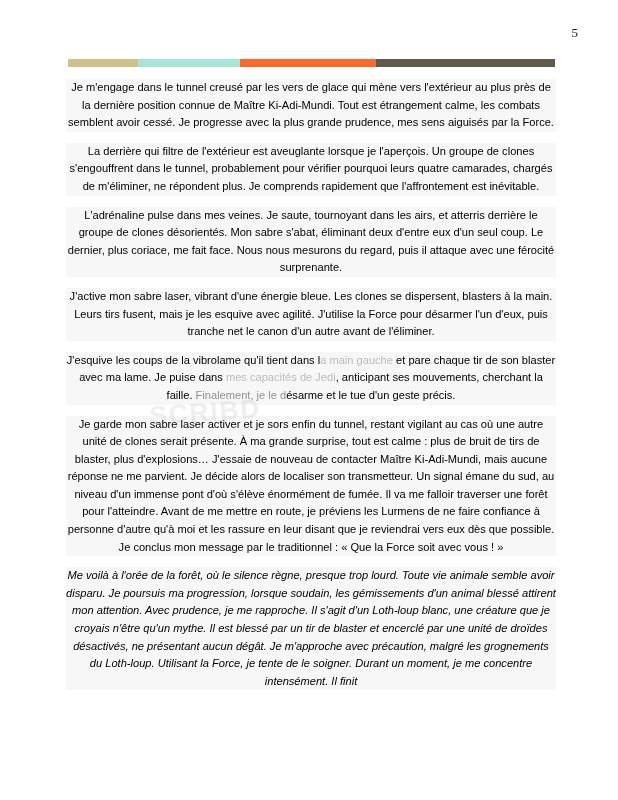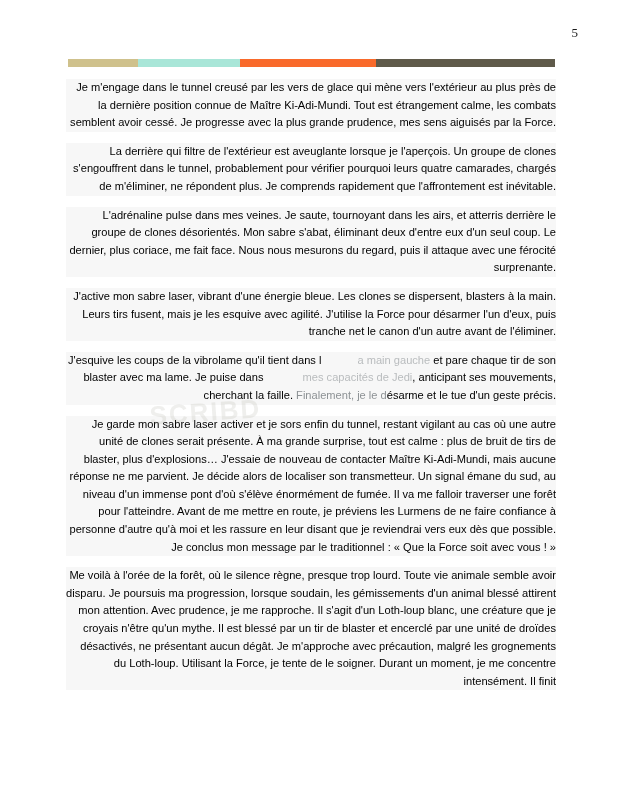--- a/index.html
+++ b/index.html
@@ -46,34 +46,34 @@
   .seg-3 { flex: 1 1 auto; }
 
   .body-text {
     position: absolute;
     top: 79px;
     left: 66px;
     width: 490px;
     font-size: 11.1px;
     line-height: 17.6px;
     color: #000000;
-    text-align: right;
+    text-align: center;
   }
   .body-text p {
     margin: 0 0 11px 0;
     background: #f7f7f7;
     display: block;
   }
   .body-text p:last-child {
     margin-bottom: 8px;
+    font-style: italic;
   }
   
   .faded {
     color: #b9bcbe;
-    padding-left: 36px;
   }
   .faded-2 {
     color: #8d9295;
   }
   .watermark {
     position: absolute;
     left: 150px;
     top: 392px;
     width: 250px;
     height: 48px;

